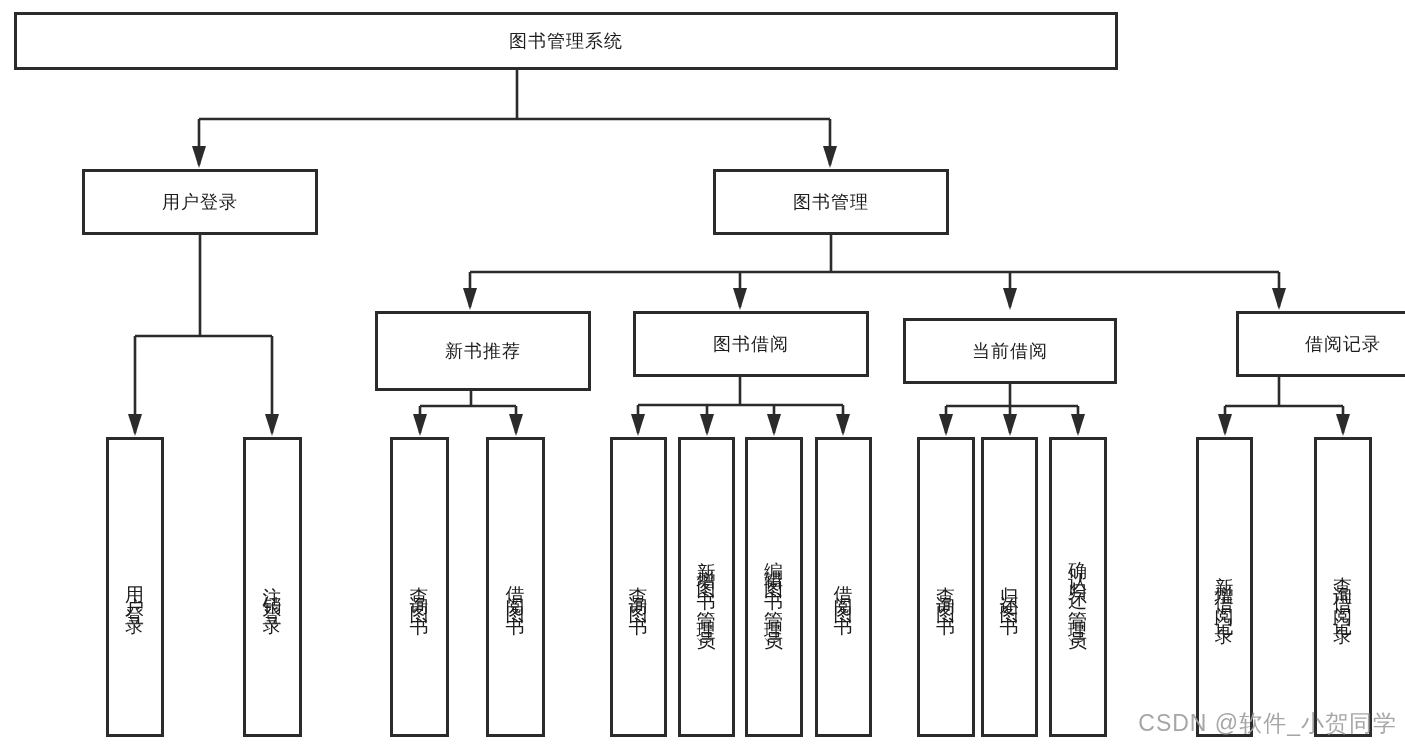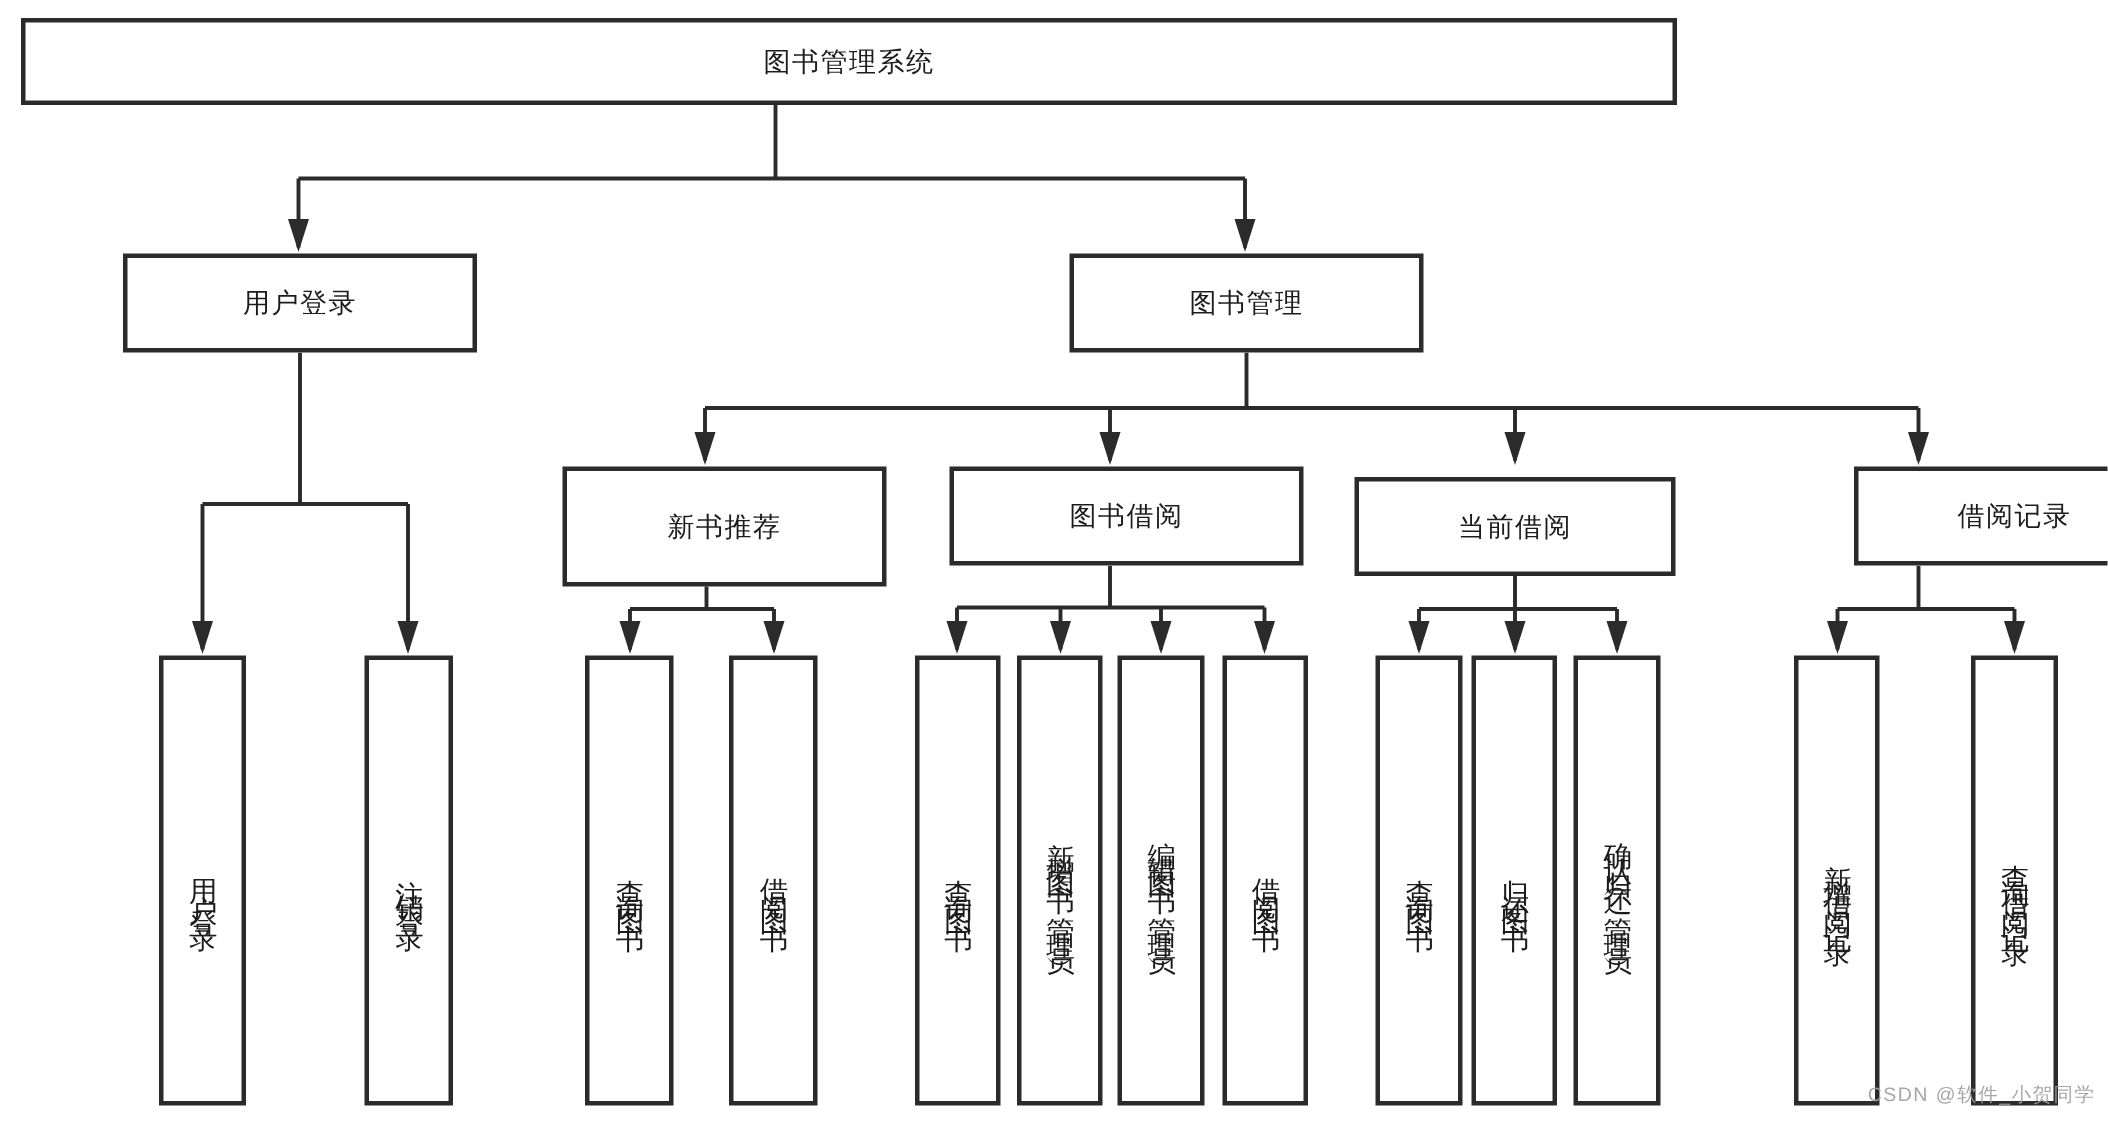--- a/index.html
+++ b/index.html
@@ -54,21 +54,21 @@
   .l-bbe    { left: 745px;  width: 58px; }
   .l-bbb    { left: 815px;  width: 57px; }
   .l-cbq    { left: 917px;  width: 58px; }
   .l-cbr    { left: 981px;  width: 57px; }
   .l-cbc    { left: 1049px; width: 58px; }
   .l-bra    { left: 1196px; width: 57px; }
   .l-brq    { left: 1314px; width: 58px; }
   .watermark {
     position: absolute;
     right: 8px; bottom: 8px;
-    font-size: 13px;
+    font-size: 23px;
     color: rgba(158,158,158,0.92);
     z-index: 3;
     letter-spacing: 1px;
     white-space: nowrap;
   }
 </style>
 </head>
 <body>
 
 <div id="stage">

